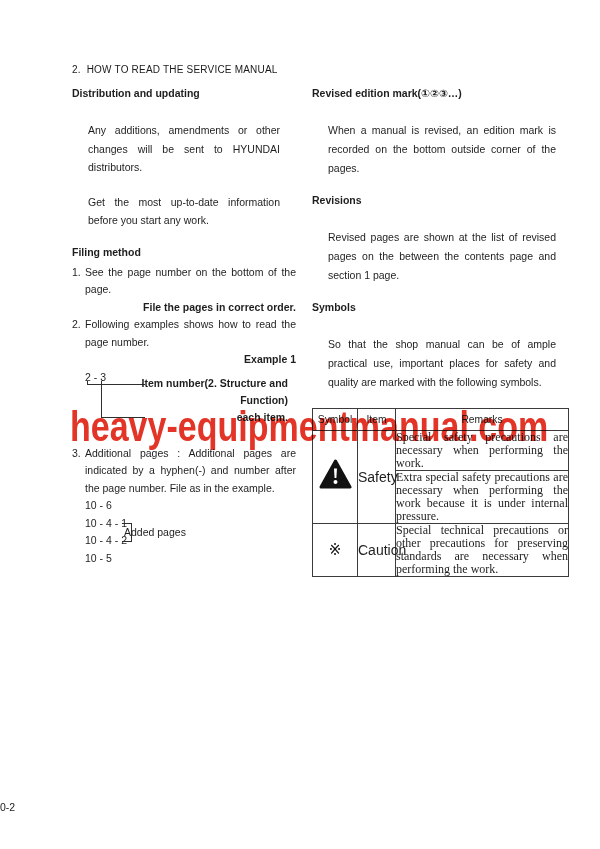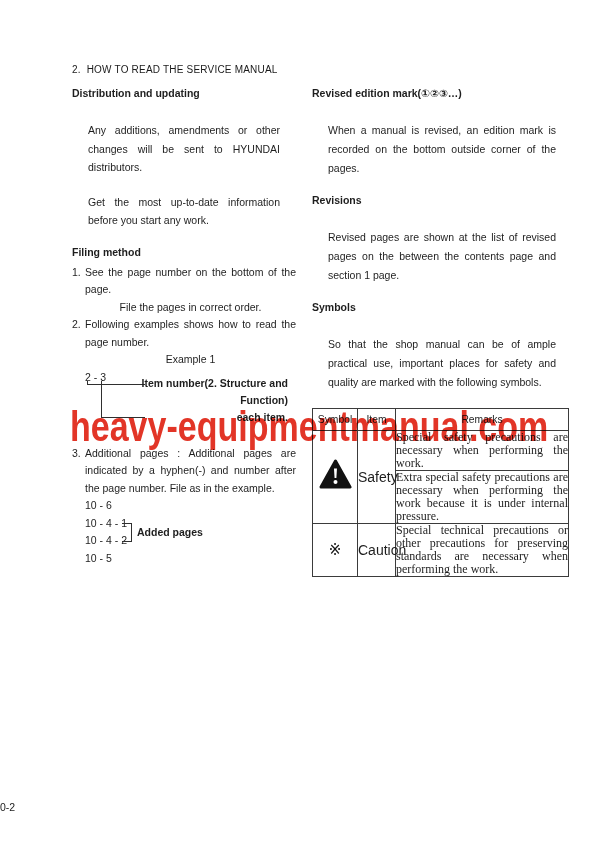--- a/index.html
+++ b/index.html
@@ -13,31 +13,31 @@
     white-space:pre-wrap;color:#1a1a1a;
   }
   .col-left{position:absolute;left:72px;top:87px;width:224px;font-size:10.5px;line-height:18.5px;}
   .col-right{position:absolute;left:312px;top:87px;width:256px;font-size:10.5px;line-height:19px;}
   .col-right .para{width:228px;}
   .sec-h{font-weight:bold;margin:0;line-height:13px;padding:0 0 5px 0;}
   .gap{margin-top:9px;}
   .para{text-align:justify;margin:16px;}
   .li{position:relative;padding-left:13px;text-align:justify;line-height:17.5px;margin:0;}
   .li .num{position:absolute;left:0;top:0;}
-  .plain{text-align:center;}
+  .plain{text-align:right;font-weight:bold;}
   
   .diagram{position:relative;height:76px;line-height:17px;margin:0;}
   .d-code{padding-left:13px;}
   .ln{position:absolute;background:#2f2f2f;}
   .d-label{position:absolute;left:68px;width:148px;line-height:17.5px;text-align:right;font-weight:bold;}
   
   .pages{position:relative;line-height:17.5px;}
   .pages .row{padding-left:13px;}
   .bracket-part{position:absolute;background:#2f2f2f;}
-  .added-label{position:absolute;left:65px;top:26.5px;line-height:17.5px;font-weight:bold;}
+  .added-label{position:absolute;left:52px;top:26.5px;line-height:17.5px;}
   
   .sym-table{border-collapse:collapse;table-layout:fixed;width:256px;margin-top:10px;}
   .sym-table th,.sym-table td{border:1px solid #3b3b3b;padding:0;}
   .sym-table th{font-weight:normal;font-size:10.3px;height:21px;text-align:center;}
   .remark{font-size:12px;line-height:13px;text-align:justify;padding:4px 6px;vertical-align:middle;font-family:Liberation Serif, serif;}
   .item-cell{font-size:14px;text-align:center;vertical-align:middle;}
   .sym-cell{text-align:center;vertical-align:middle;}
   .caution-glyph{font-size:15px;color:#161616;}
   
   .wm{

